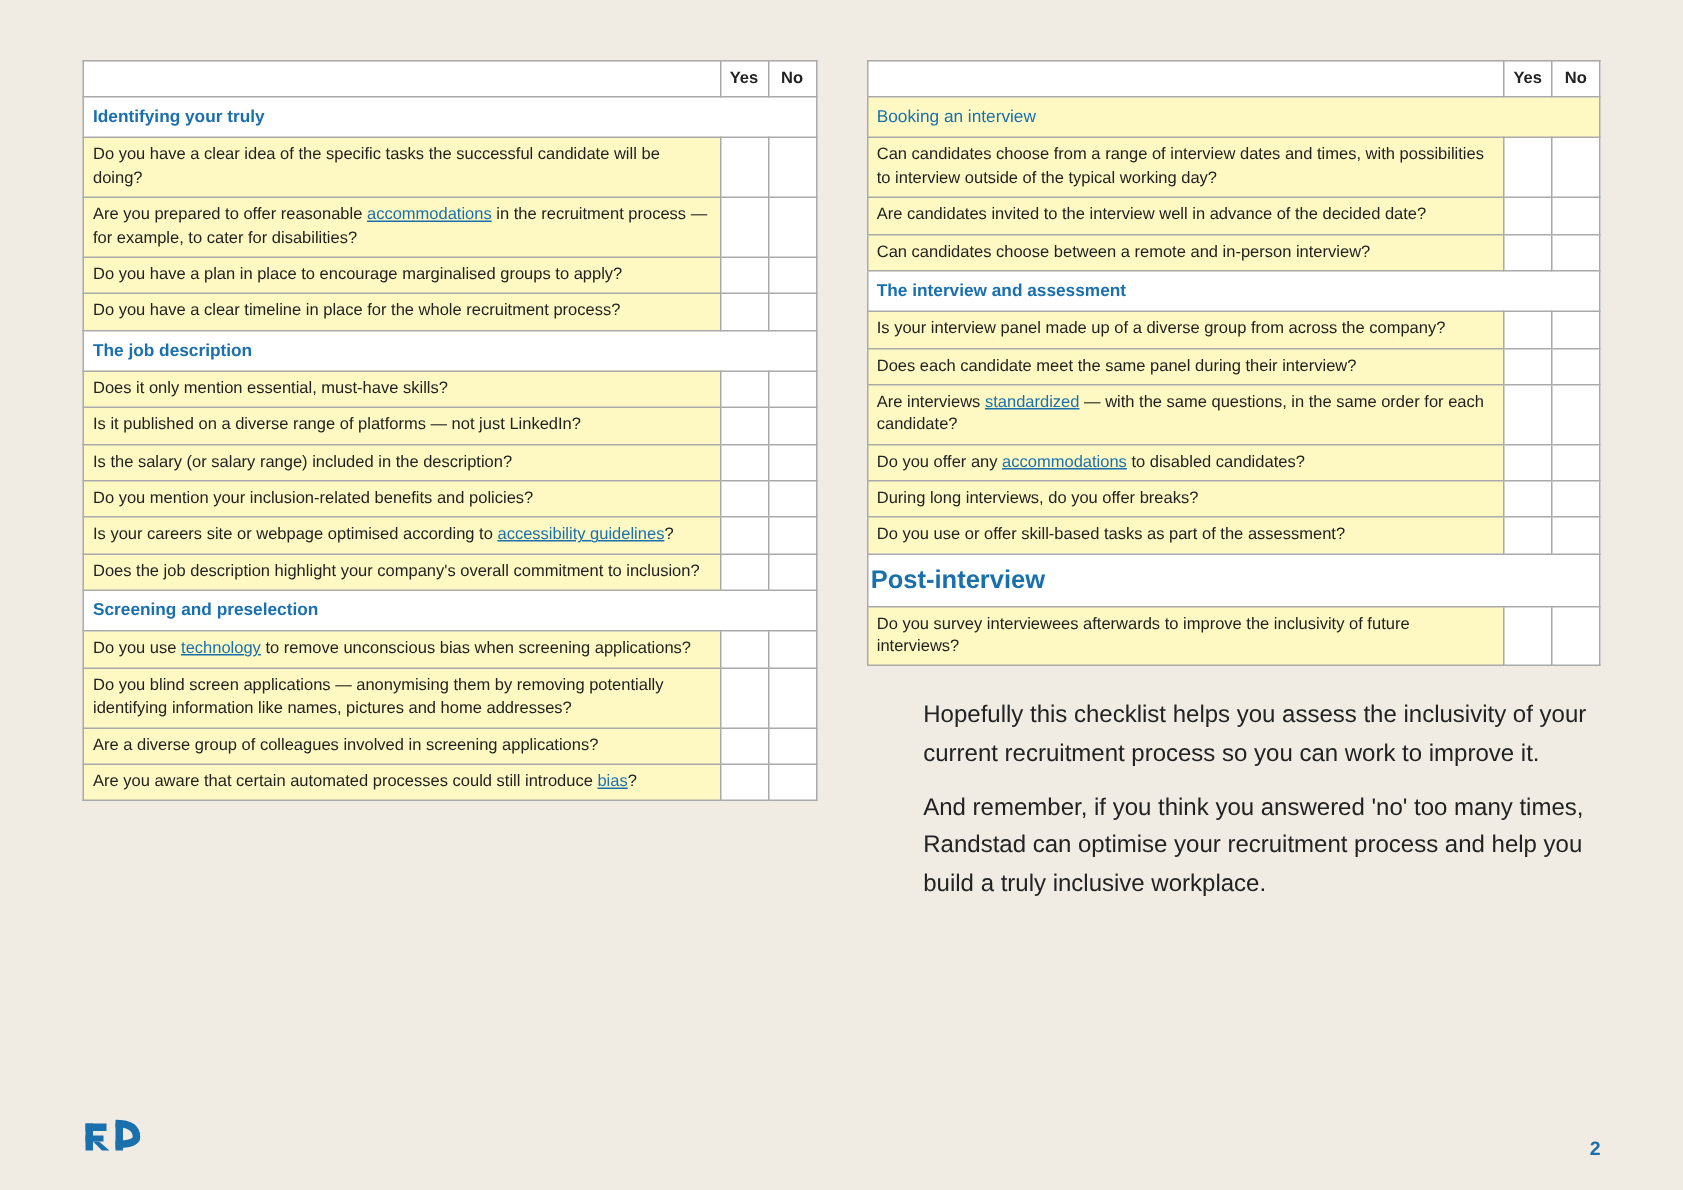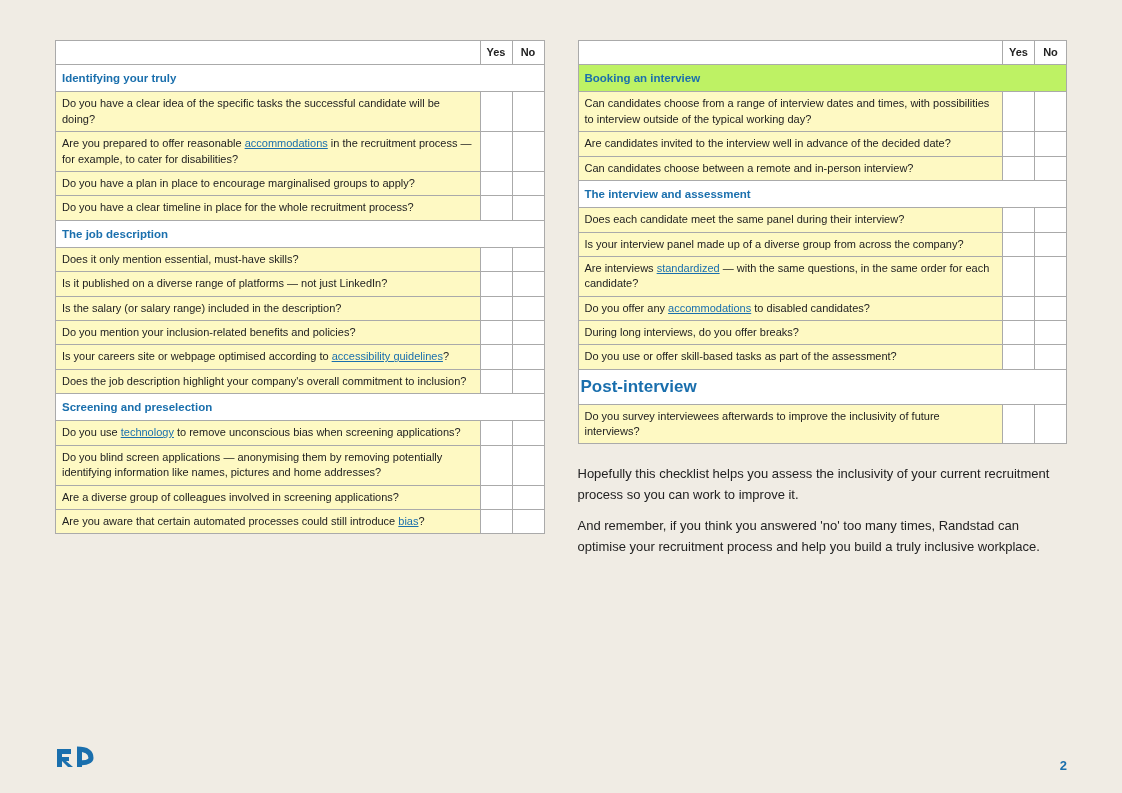--- a/index.html
+++ b/index.html
@@ -45,22 +45,23 @@
       background: #fff;
       width: 32px;
       min-width: 32px;
     }
     .link {
       color: #1a6fad;
       text-decoration: underline;
     }
     .footer-text {
       padding: 20px 0 0 0;
-      font-size: 13px;
+      font-size: 16px;
       line-height: 1.6;
+      margin-left: 38px;
     }
     .footer-text p {
       margin-bottom: 10px;
     }
     .page-footer {
       position: absolute;
       bottom: 20px;
       left: 0;
       right: 0;
       display: flex;
@@ -180,47 +181,47 @@
     <table>
       <thead>
         <tr>
           <td style="border:1px solid #aaa; background:#fff;"></td>
           <th>Yes</th>
           <th>No</th>
         </tr>
       </thead>
       <tbody id="right-tbody">
       <tr>
-            <td colspan="3" class="" style="background: #bef264; color: rgb(26, 111, 173); font-weight: bold; font-size: 11.5px; padding: 5px 6px; border: 1px solid rgb(170, 170, 170); margin-left: 28px;">Booking an interview</td>
+            <td colspan="3" class="" style="background: #fef9c3; color: rgb(26, 111, 173); font-weight: normal; font-size: 11.5px; padding: 5px 6px; border: 1px solid rgb(170, 170, 170); margin-left: 28px;">Booking an interview</td>
           </tr>
           <tr>
             <td class="question-cell">Can candidates choose from a range of interview dates and times, with possibilities to interview outside of the typical working day?</td>
             <td class="yes-cell"></td>
             <td class="no-cell"></td>
           </tr>
           <tr>
             <td class="question-cell">Are candidates invited to the interview well in advance of the decided date?</td>
             <td class="yes-cell"></td>
             <td class="no-cell"></td>
           </tr>
           <tr>
             <td class="question-cell">Can candidates choose between a remote and in-person interview?</td>
             <td class="yes-cell"></td>
             <td class="no-cell"></td>
           </tr>
           <tr>
             <td colspan="3" class="" style="background: rgb(255, 255, 255); color: rgb(26, 111, 173); font-weight: bold; font-size: 11.5px; padding: 5px 6px; border: 1px solid rgb(170, 170, 170);">The interview and assessment</td>
           </tr>
           <tr>
+            <td class="question-cell">Is your interview panel made up of a diverse group from across the company?</td>
+            <td class="yes-cell"></td>
+            <td class="no-cell"></td>
+          </tr>
+          <tr>
             <td class="question-cell">Does each candidate meet the same panel during their interview?</td>
-            <td class="yes-cell"></td>
-            <td class="no-cell"></td>
-          </tr>
-          <tr>
-            <td class="question-cell">Is your interview panel made up of a diverse group from across the company?</td>
             <td class="yes-cell"></td>
             <td class="no-cell"></td>
           </tr>
           <tr>
             <td class="question-cell">Are interviews <a href="#" class="link">standardized</a> — with the same questions, in the same order for each candidate?</td>
             <td class="yes-cell"></td>
             <td class="no-cell"></td>
           </tr>
           <tr>
             <td class="question-cell">Do you offer any <a href="#" class="link">accommodations</a> to disabled candidates?</td>

